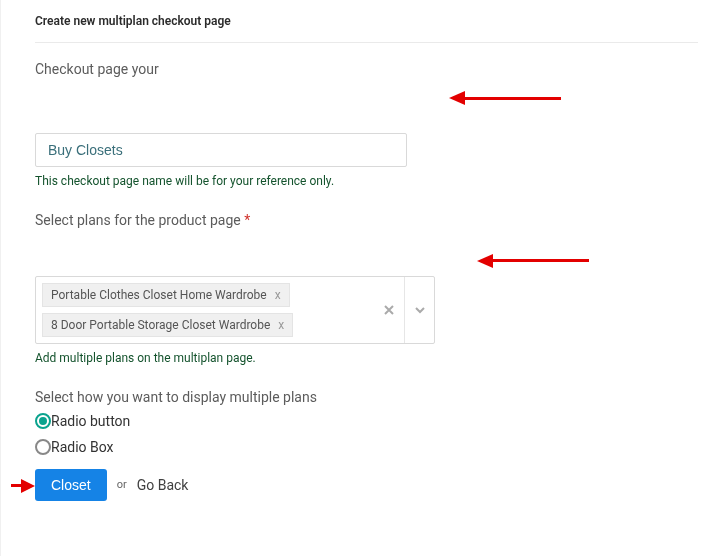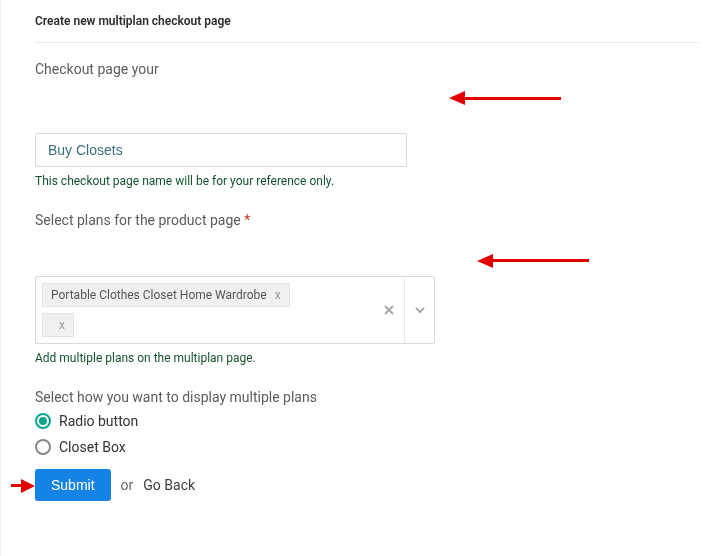--- a/index.html
+++ b/index.html
@@ -114,21 +114,20 @@
     height: 100%;
   }
   .multi-drop {
     border-left: 1px solid #e6e6e6;
   }
   .multi-drop svg { width: 12px; height: 12px; fill: #aaa; }
   .multi-clear svg { width: 12px; height: 12px; stroke: #aaa; stroke-width: 2; }
   .radio-row {
     display: flex;
     align-items: center;
-    gap: 8px;
     margin-bottom: 10px;
     font-size: 14px;
     color: #333;
   }
   .radio-outer {
     width: 16px; height: 16px;
     border: 2px solid #888;
     border-radius: 50%;
     display: flex; align-items: center; justify-content: center;
   }
@@ -146,21 +145,21 @@
   }
   .btn-submit {
     background: #1583e6;
     color: #fff;
     border: none;
     border-radius: 3px;
     padding: 8px 16px;
     font-size: 14px;
     cursor: pointer;
   }
-  .or-text { font-size: 14px; color: #666; }
+  .or-text { font-size: 11px; color: #666; }
   .link-goback {
     font-size: 14px;
     color: #404040;
     text-decoration: none;
     cursor: pointer;
   }
   
   .arrow {
     position: absolute;
     display: flex;
@@ -214,20 +213,21 @@
       <span>Select plans for the product page</span>
       <span class="req">*</span>
     </div>
     <div class="multi-box">
       <div class="chips-col">
         <div class="chip">
           <span>Portable Clothes Closet Home Wardrobe</span>
           <span class="chip-x">x</span>
         </div>
         <div class="chip">
+          <span>8 Door Portable Storage Closet Wardrobe</span>
           <span class="chip-x">x</span>
         </div>
       </div>
       <div class="multi-controls">
         <div class="multi-clear">
           <svg viewBox="0 0 12 12">
               <path d="M2 2 L10 10 M10 2 L2 10" fill="none"></path>
             </svg>
         </div>
         <div class="multi-drop">
@@ -247,27 +247,27 @@
   <div class="field-block" style="margin-bottom:14px;">
     <div class="field-label">Select how you want to display multiple plans</div>
     <div class="radio-row">
       <span class="radio-outer selected">
           <span class="radio-inner"></span>
         </span>
       <span>Radio button</span>
     </div>
     <div class="radio-row">
       <span class="radio-outer"></span>
-      <span>Closet Box</span>
+      <span>Radio Box</span>
     </div>
   </div>
 
   <div class="actions">
     <div class="arrow arrow-left-small" style="top:10px;">
       <div class="arrow-head"></div>
         <div class="arrow-line"></div>
     </div>
-    <button class="btn-submit">Submit</button>
+    <button class="btn-submit">Closet</button>
     <span class="or-text">or</span>
     <a class="link-goback">Go Back</a>
   </div>
 
 </div>
 
 </body></html>

